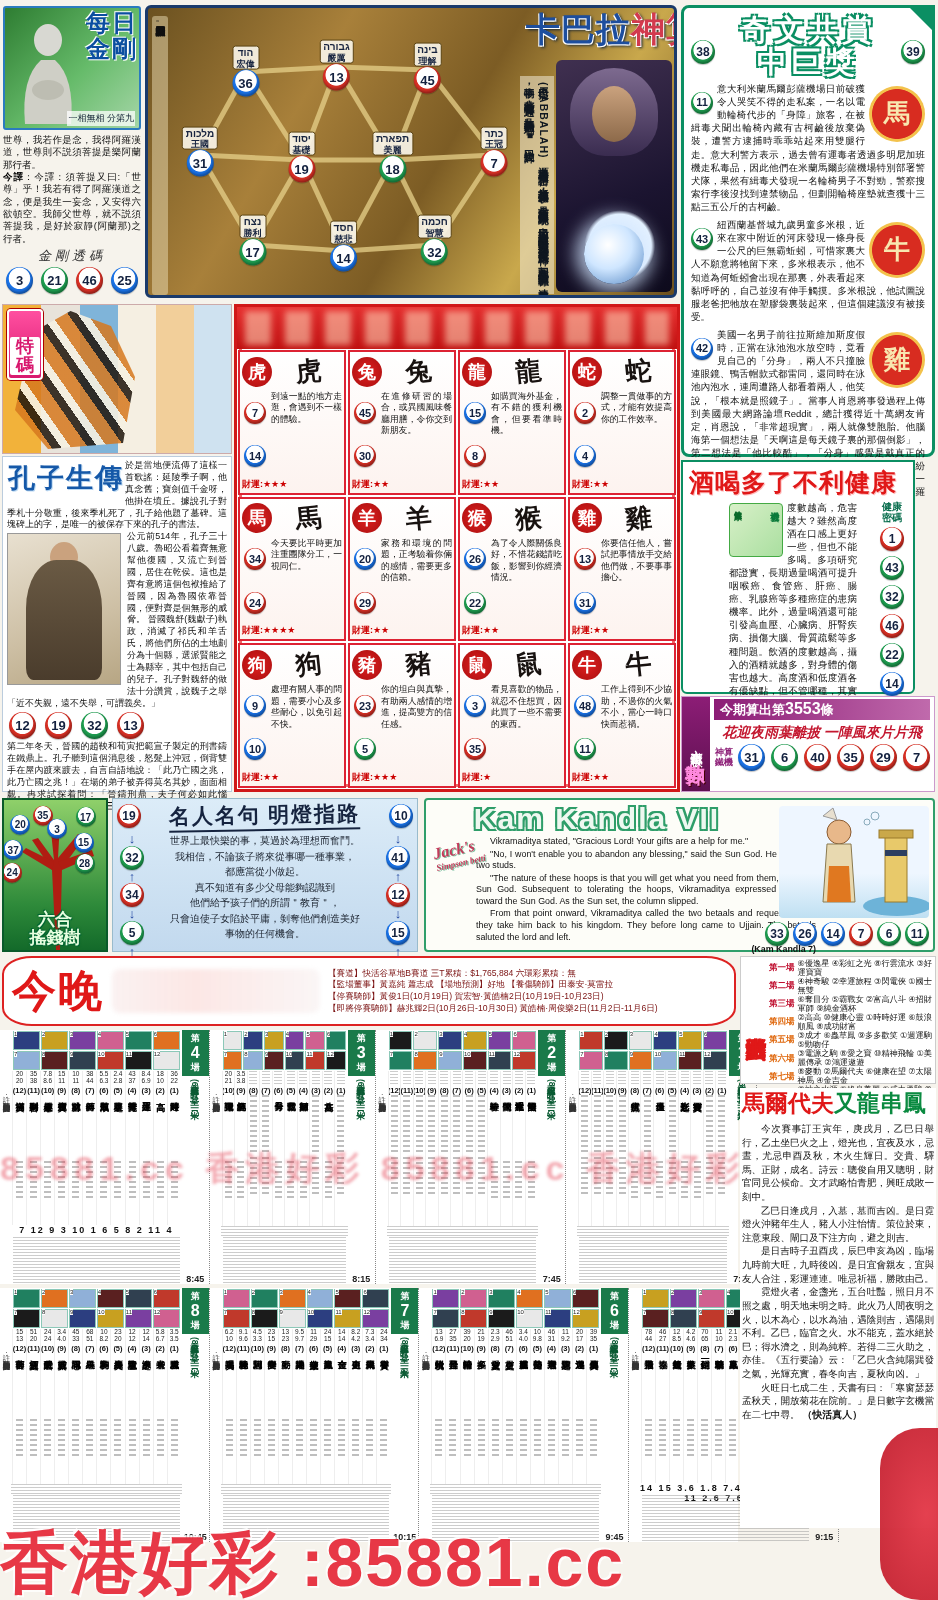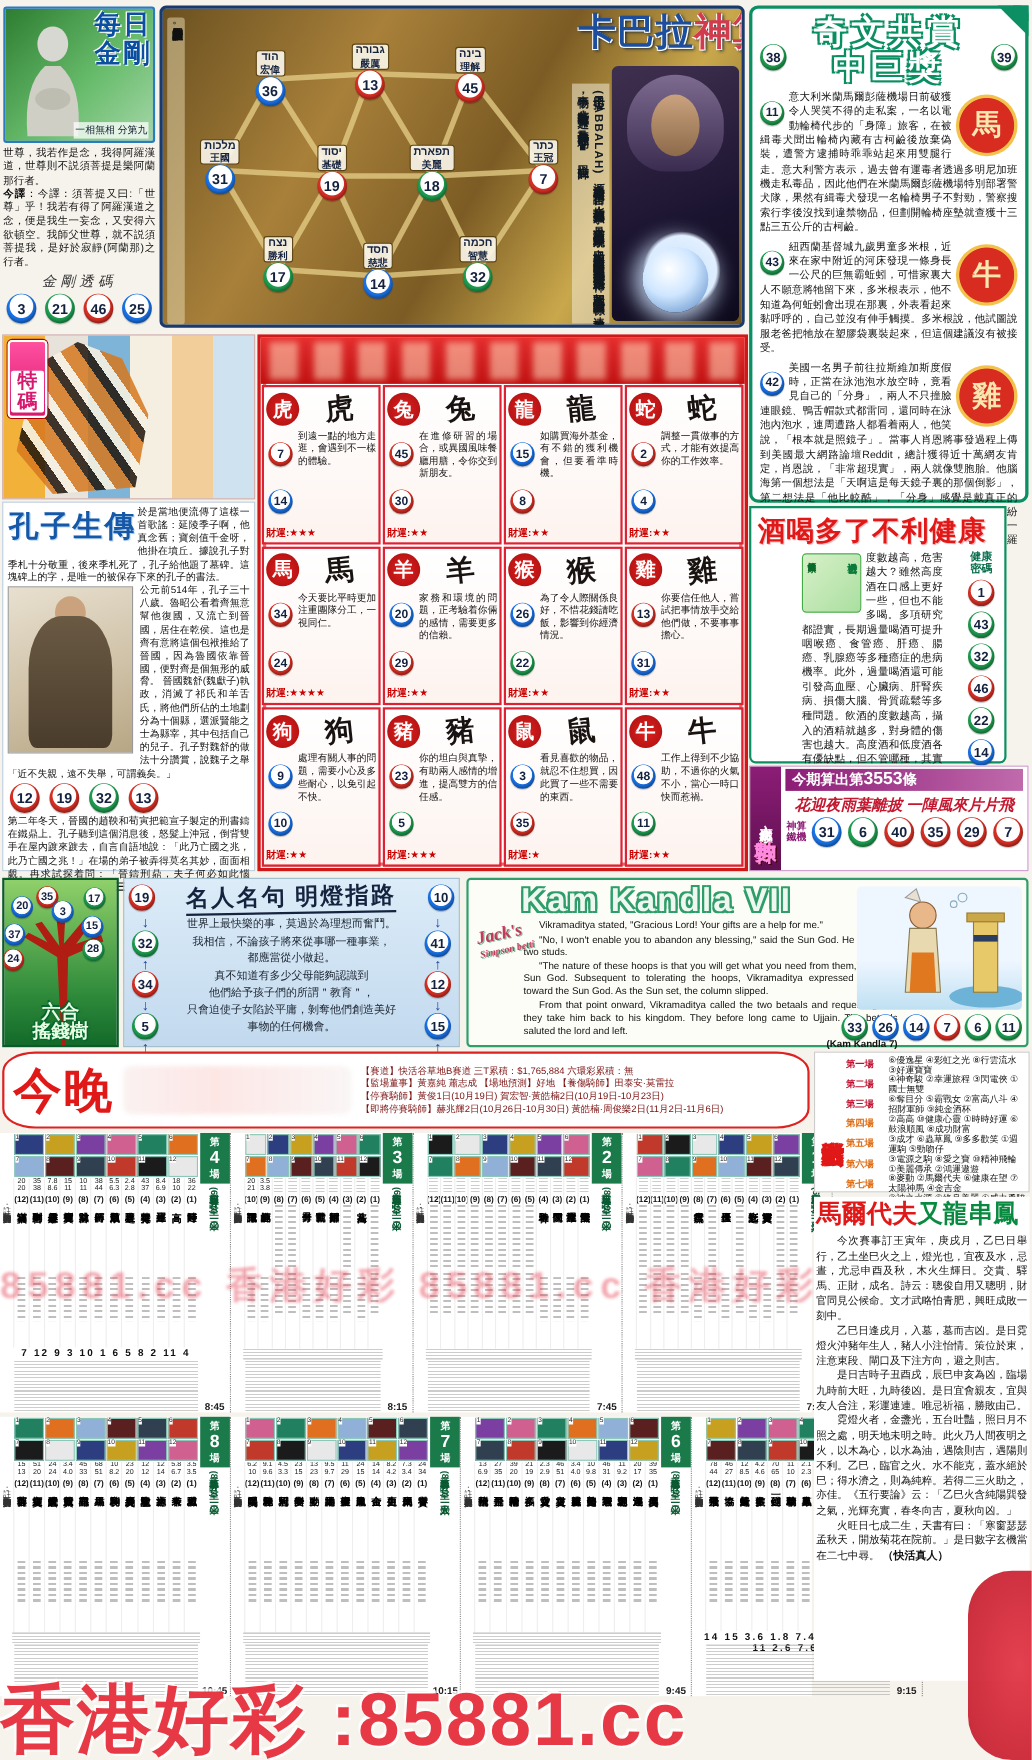--- a/index.html
+++ b/index.html
@@ -149,21 +149,21 @@
   .rc-label{width:27px;flex:none;display:flex;flex-direction:column;align-items:center;}
   .rc-tag{background:#1a7a4a;color:#fff;width:100%;text-align:center;font-weight:bold;padding:2px 0;}
   .rc-tag .n{font-size:16px;display:block;line-height:1;}
   .rc-tag .s{font-size:9px;display:block;}
   .rc-class{writing-mode:vertical-rl;font-size:8.5px;font-weight:bold;color:#0a5a33;margin-top:3px;flex:1;}
   .rc-time{font-size:9px;font-weight:bold;color:#222;}
   
   #tips{left:740px;top:956px;width:196px;height:128px;background:#fff;border:1px solid #ccc;display:flex;}
   .tips-title{width:26px;font-size:21px;font-weight:bold;color:#e01818;text-align:center;line-height:1.0;padding-top:2px;}
   .tips-rows{flex:1;display:flex;flex-direction:column;justify-content:space-around;padding:2px 2px;}
-  .tip-row{display:flex;gap:13px;font-size:8.2px;line-height:1.1;align-items:center;}
+  .tip-row{display:flex;gap:3px;font-size:8.2px;line-height:1.1;align-items:center;}
   .tip-row b{color:#c01030;flex:none;font-size:8.5px;}
   .tip-row.alt b{color:#e06a10;}
   
   #article{left:740px;top:1088px;width:196px;height:440px;background:#fff;padding:0 2px;}
   .art-title{font-size:23px;font-weight:bold;letter-spacing:0;}
   .art-title .r{color:#e01818;} .art-title .g{color:#0a8a40;}
   .art-body{font-size:9.6px;line-height:1.42;text-align:justify;margin-top:3px;}
   .art-body p{margin:0;text-indent:19px;}
   .art-credit{text-align:right;font-weight:bold;font-size:10px;}
   

